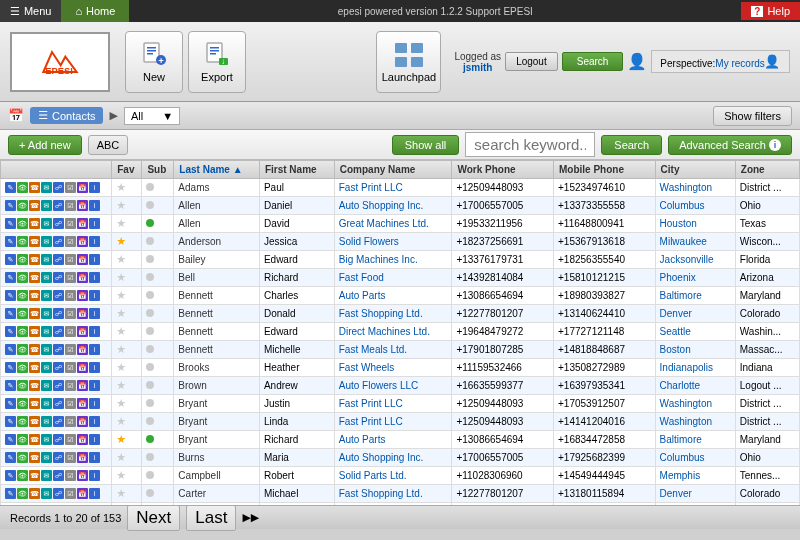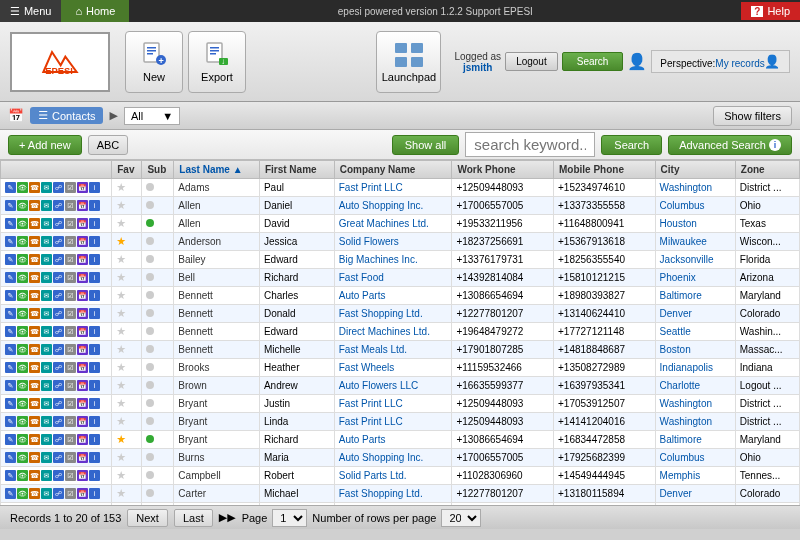--- a/index.html
+++ b/index.html
@@ -60,21 +60,21 @@
     .ai-teal { background: #009999; }
     .ai-purple { background: #6633cc; }
     .fav-star { color: #ccc; font-size: 11px; }
     .fav-star.active { color: #ffaa00; }
     .sub-dot { width: 8px; height: 8px; border-radius: 50%; background: #ccc; display: inline-block; }
     .sub-dot.active { background: #33aa33; }
     .city-link { color: #0055aa; text-decoration: none; }
 
     
     .pagination { background: linear-gradient(to bottom, #e0e0e0, #c8c8c8); height: 24px; display: flex; align-items: center; padding: 0 10px; gap: 6px; border-top: 1px solid #aaa; font-size: 11px; }
-    .page-nav-btn { background: linear-gradient(to bottom, #f0f0f0, #d8d8d8); border: 1px solid #aaa; padding: 2px 8px; cursor: pointer; font-size: 11px; border-radius: 2px; }
+    .page-nav-btn { background: linear-gradient(to bottom, #f0f0f0, #d8d8d8); border: 1px solid #aaa; padding: 2px 8px; cursor: pointer; font-size: 17px; border-radius: 2px; }
     .page-right { display: flex; align-items: center; gap: 5px; }
     .page-select { border: 1px solid #aaa; padding: 1px 3px; font-size: 11px; }
     .rows-select { border: 1px solid #aaa; padding: 1px 3px; font-size: 11px; width: 40px; }
     .epesi-icon { width: 40px; height: 40px; }
   </style>
 </head>
 <body>
 
 <div class="top-bar">
   <div class="top-bar-menu">
@@ -639,25 +639,13 @@
     </tr>
       </tbody>
   </table>
 </div>
 
 <div class="pagination">
   <span>Records 1 to 20 of 153</span>
   <button class="page-nav-btn">Next</button>
   <button class="page-nav-btn">Last</button>
   <span>▶▶</span>
-  <div class="page-right">
-    <span>Page</span>
-    <select class="page-select">
-      <option>1</option>
-    </select>
-    <span>Number of rows per page</span>
-    <select class="rows-select">
-      <option>20</option>
-      <option>50</option>
-      <option>100</option>
-    </select>
-  </div>
 </div>
 
 </body></html>

